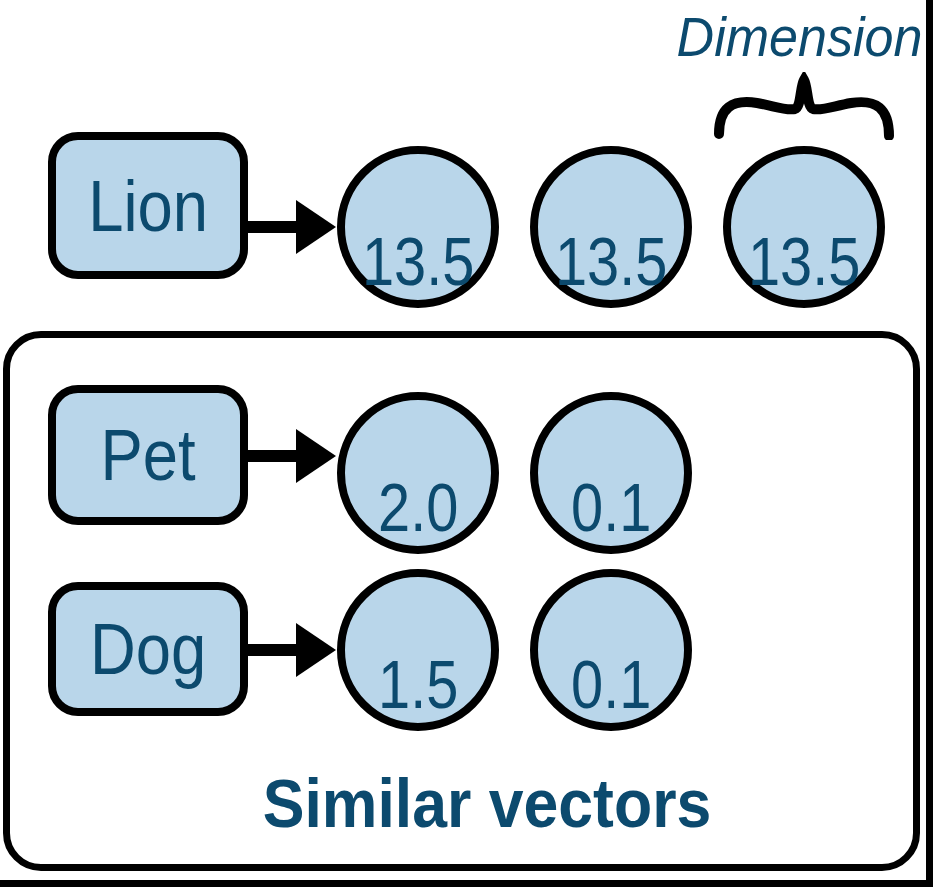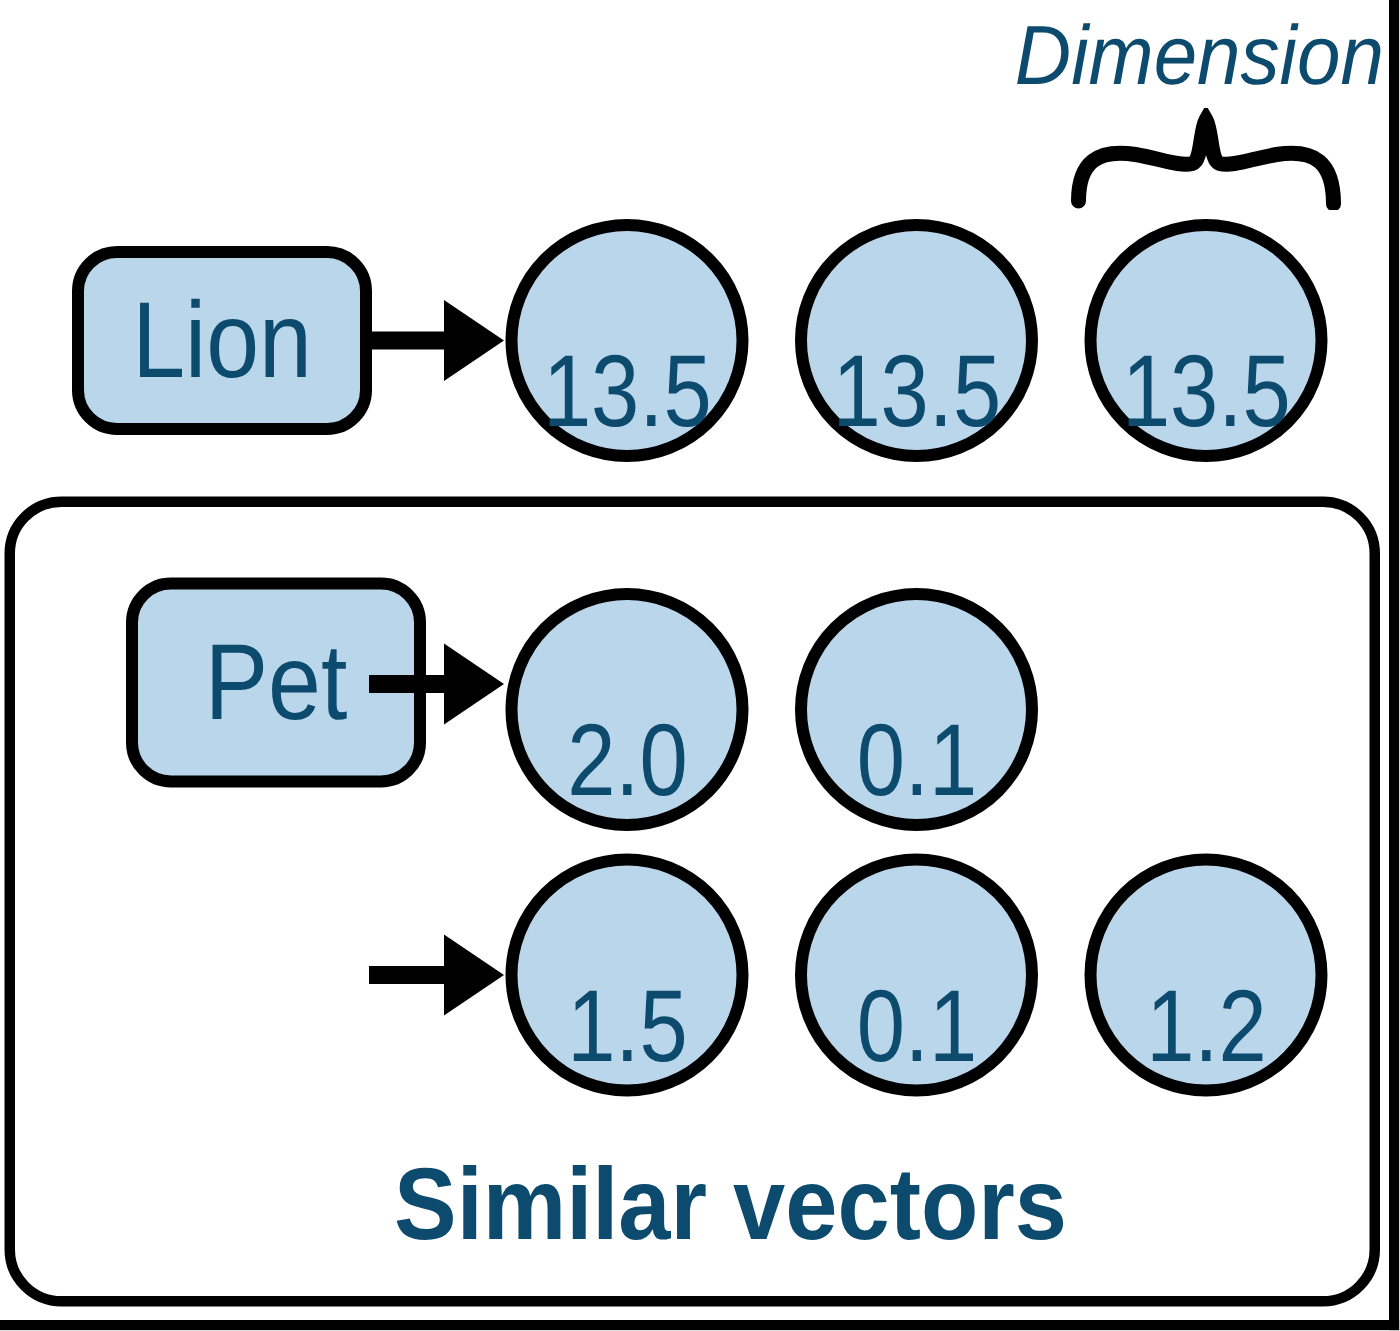--- a/index.html
+++ b/index.html
@@ -29,22 +29,22 @@
     white-space:nowrap;
   }
 
   
   .entity{
     position:absolute;left:48px;width:200px;box-sizing:border-box;
     background:#b9d6ea;border:8px solid #000;border-radius:30px;
     display:flex;align-items:center;justify-content:center;
   }
   .entity span{font-size:72px;transform:scaleX(.88);white-space:nowrap;}
-  .entity.r1{top:164px;height:126px;align-items:center;}
-  .entity.r2{top:385px;height:140px;margin-left:36px;}
+  .entity.r1{top:132px;height:147px;align-items:center;}
+  .entity.r2{top:385px;height:140px;}
   .entity.r3{top:582px;height:134px;}
 
   
   .arrow{position:absolute;left:246px;width:92px;height:64px;}
   .arrow.r1{top:195px;}
   .arrow.r2{top:424px;}
   .arrow.r3{top:618px;}
 
   
   .circle{
@@ -98,29 +98,29 @@
     <line x1="0" y1="32" x2="56" y2="32" stroke="#000" stroke-width="12"></line>
     <polygon points="50,5 50,59 90,32" fill="#000"></polygon>
   </svg>
   <div class="circle r2 c1">
     <span>2.0</span>
   </div>
   <div class="circle r2 c2">
     <span>0.1</span>
   </div>
 
+  <div class="entity r3">
+    <span>Dog</span>
+  </div>
   <svg class="arrow r3" width="92" height="64" viewBox="0 0 92 64">
     <line x1="0" y1="32" x2="56" y2="32" stroke="#000" stroke-width="12"></line>
     <polygon points="50,5 50,59 90,32" fill="#000"></polygon>
   </svg>
   <div class="circle r3 c1">
     <span>1.5</span>
   </div>
   <div class="circle r3 c2">
     <span>0.1</span>
   </div>
-  <div class="circle r3 c3">
-    <span>1.2</span>
-  </div>
 
   <div class="edge-right"></div>
   <div class="edge-bottom"></div>
 </div>
 
 </body></html>

